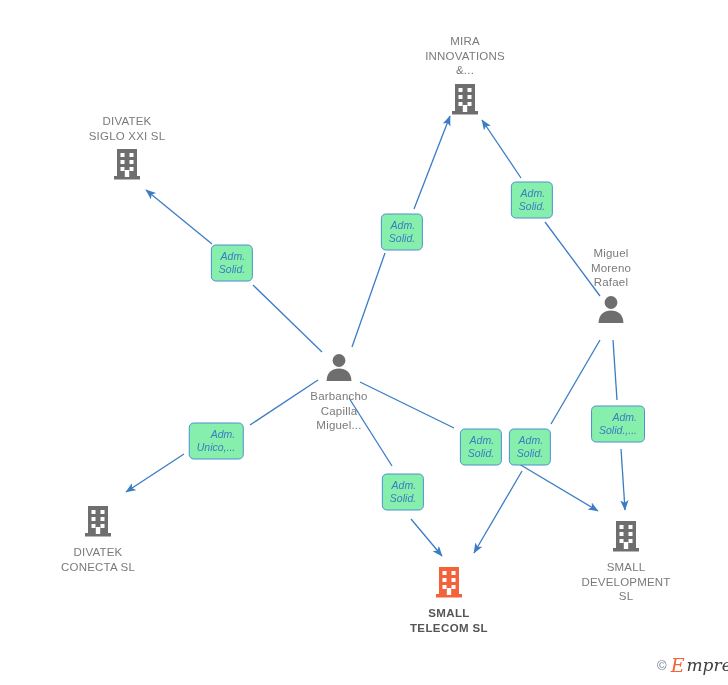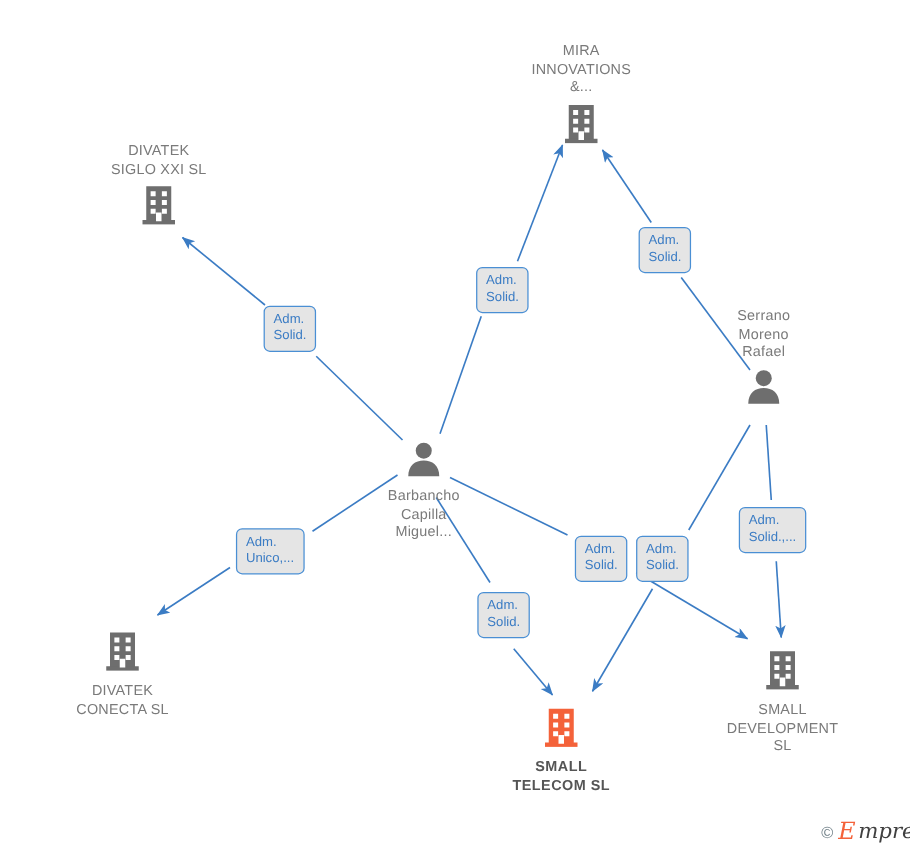--- a/index.html
+++ b/index.html
@@ -47,30 +47,31 @@
   .node-icon {
     display: block;
     margin: 0 auto;
   }
   .node.label-above .node-label { margin-bottom: 4px; }
   .node.label-below .node-label { margin-top: 3px; }
 
   .edge-label {
     position: absolute;
     transform: translate(-50%, -50%);
-    background: #e5e5e5;
+    background: #86efac;
     border: 1.4px solid #4a8fd4;
     border-radius: 5px;
     color: #3b7cc4;
     font-size: 10.5px;
     line-height: 13px;
     padding: 4px 7px 5px 7px;
-    text-align: left;
+    text-align: right;
     white-space: pre-line;
     box-sizing: border-box;
+    font-style: italic;
   }
   #watermark {
     position: absolute;
     right: 12px;
     bottom: 10px;
     display: flex;
     align-items: center;
     gap: 4px;
     user-select: none;
   }
@@ -160,21 +161,21 @@
       <div class="node label-below" style="left: 339px; top: 352px;">
         <div class="node-icon"><svg width="30" height="30" viewBox="0 0 30 30" xmlns="http://www.w3.org/2000/svg">
             <circle cx="15" cy="8.5" r="6.4" fill="#6e6e6e"></circle>
             <path d="M 2.6,29 C 2.6,20.2 8.2,16.4 15,16.4 C 21.8,16.4 27.4,20.2 27.4,29 Z" fill="#6e6e6e"></path>
           </svg></div>
         <div class="node-label">Barbancho
 Capilla
 Miguel...</div>
       </div>
       <div class="node label-above" style="left: 611px; top: 246px;">
-        <div class="node-label">Serrano
+        <div class="node-label">Miguel
 Moreno
 Rafael</div>
         <div class="node-icon"><svg width="30" height="30" viewBox="0 0 30 30" xmlns="http://www.w3.org/2000/svg">
             <circle cx="15" cy="8.5" r="6.4" fill="#6e6e6e"></circle>
             <path d="M 2.6,29 C 2.6,20.2 8.2,16.4 15,16.4 C 21.8,16.4 27.4,20.2 27.4,29 Z" fill="#6e6e6e"></path>
           </svg></div>
       </div>
       <div class="node label-below" style="left: 98px; top: 504px;">
         <div class="node-icon"><svg width="30" height="34" viewBox="0 0 30 34" xmlns="http://www.w3.org/2000/svg">
             <rect x="5" y="2" width="20" height="28" fill="#6e6e6e"></rect>

